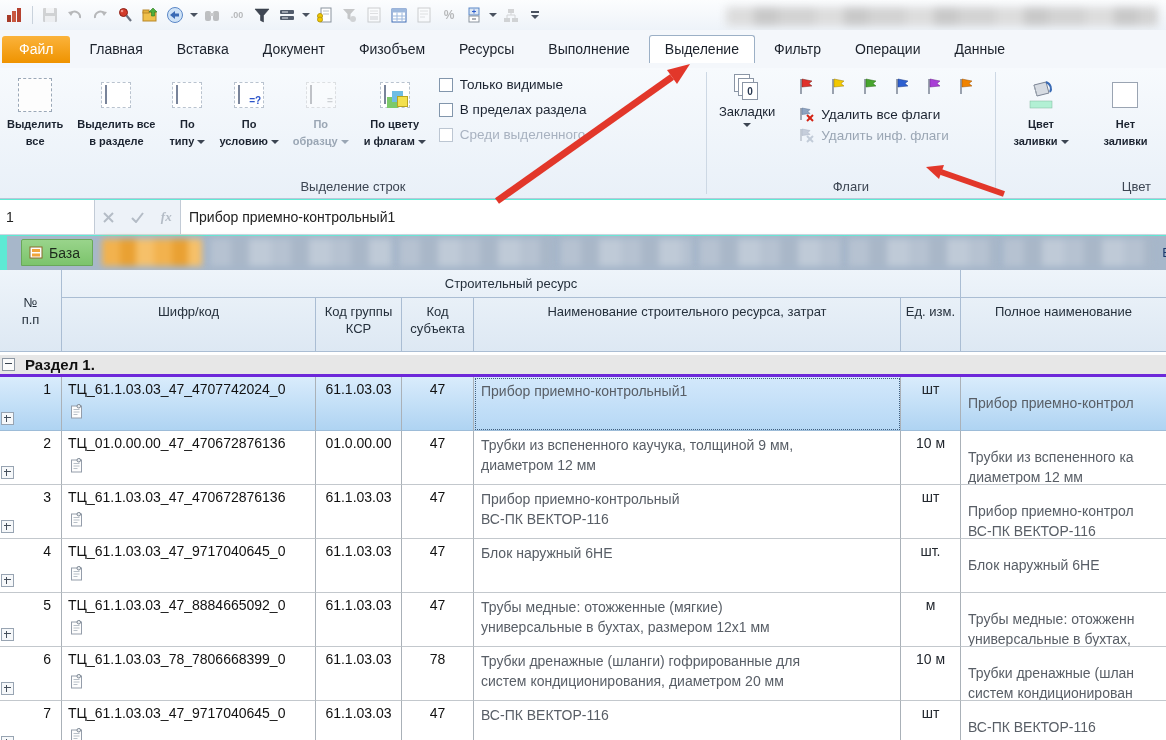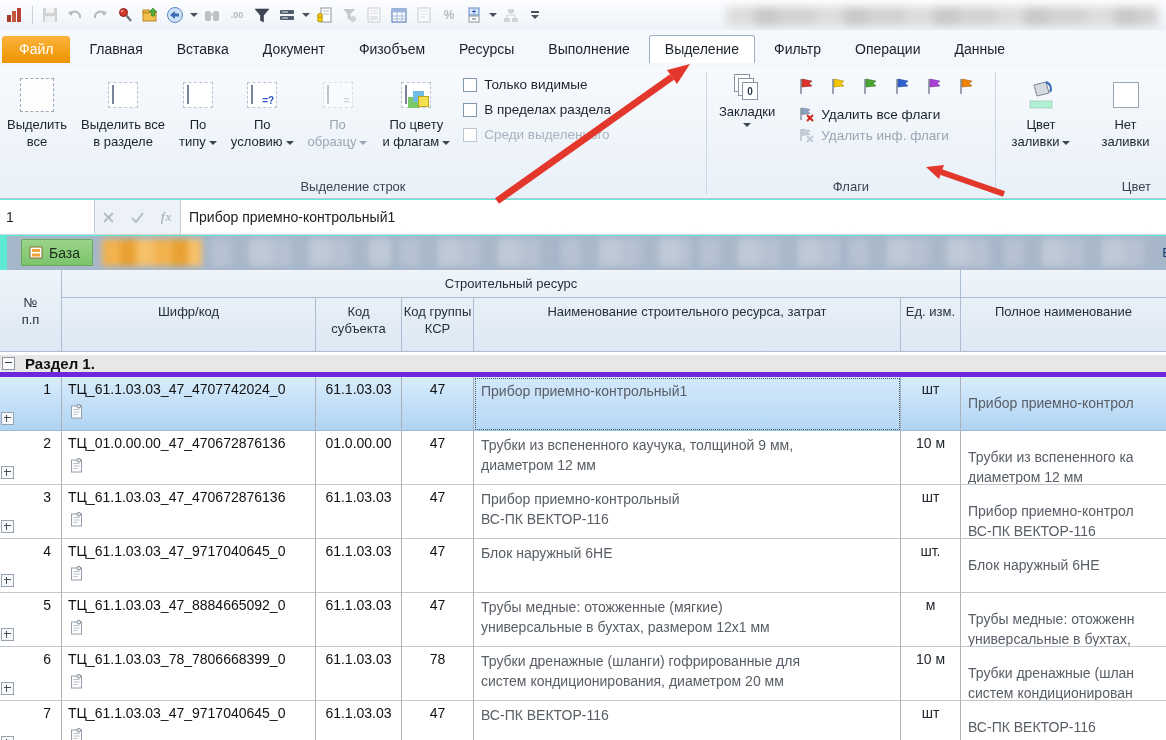--- a/index.html
+++ b/index.html
@@ -25,21 +25,21 @@
   
   .ribbon{position:absolute;left:0;top:68px;width:1166px;height:131px;background:linear-gradient(#f7fafd,#e9f0f8);
           border-bottom:1px solid #b9c7d8;display:flex;box-sizing:border-box;}
   .rgroup{display:flex;flex-direction:column;box-sizing:border-box;height:100%;}
   .rg-content{flex:1;display:flex;align-items:flex-start;}
   .rg-label{height:20px;text-align:center;font-size:13px;color:#3c4552;line-height:18px;}
   .rg-label.right{text-align:right;padding-right:14px;}
   .gsep{width:1px;background:#cdd8e4;margin:4px 0;}
   .bigbtn{display:flex;flex-direction:column;align-items:center;padding:6px 7px 0 7px;cursor:default;}
   .bigbtn .bicon{height:42px;display:flex;align-items:center;justify-content:center;}
-  .bigbtn .blbl{font-size:13px;color:#1b2330;text-align:center;line-height:17px;white-space:nowrap;}
+  .bigbtn .blbl{font-size:11px;color:#1b2330;text-align:center;line-height:17px;white-space:nowrap;font-weight:bold;}
   .bigbtn.dis .blbl{color:#9aa6b4;}
   .bigbtn.dis .bicon{opacity:.45;filter:grayscale(.8);}
   .dd-inline{display:inline-block;width:0;height:0;border-left:4px solid transparent;border-right:4px solid transparent;border-top:4px solid #3c4552;margin-left:3px;vertical-align:middle;}
   .bigbtn.dis .dd-inline{border-top-color:#9aa6b4;}
   .icon-selectall{width:32px;height:32px;border:1px dashed #9aa8b8;background:#fdfdfd;}
   .tblicon{position:relative;width:30px;height:26px;border:1px dashed #b9c3cf;background:#fff;box-sizing:border-box;padding:3px;}
   .tblicon .tin{width:100%;height:100%;border:1px solid #79849a;background:repeating-linear-gradient(#e2e8f0 0 3px,#fff 3px 6px);box-sizing:border-box;}
   .tblicon .ovl{position:absolute;right:2px;bottom:1px;font-size:10px;font-weight:bold;color:#2b54c9;background:#fff;line-height:10px;}
   .tblicon .ovl.gray{color:#9aa6b4;}
   .tblicon .sq{position:absolute;right:1px;bottom:0;width:9px;height:9px;background:#f3e04e;border:1px solid #b9a41f;
@@ -84,21 +84,21 @@
   .thead{position:absolute;left:0;top:270px;width:1166px;height:82px;display:grid;
          grid-template-columns:62px 254px 86px 72px 427px 60px 205px;grid-template-rows:28px 54px;
          background:linear-gradient(#eef4fa,#dde8f3);font-size:13px;color:#25303c;}
   .hc{border-right:1px solid #aabdd3;border-bottom:1px solid #aabdd3;display:flex;align-items:center;justify-content:center;text-align:center;box-sizing:border-box;white-space:pre-line;line-height:17px;}
   .hc.top{align-items:flex-start;padding-top:5px;}
   .hc-num{grid-row:1/3;grid-column:1;}
   .hc-res{grid-column:2/7;grid-row:1;}
   .hc-fulltop{grid-column:7;grid-row:1;border-right:none;}
   .hc-full{border-right:none;}
   .tgap{position:absolute;left:0;top:352px;width:1166px;height:3px;background:#fff;}
-  .section{position:absolute;left:0;top:355px;width:1166px;height:22px;background:#e7e7e7;border-bottom:5px solid #6d28d9;display:flex;align-items:center;box-sizing:border-box;}
+  .section{position:absolute;left:0;top:355px;width:1166px;height:22px;background:#e7e7e7;border-bottom:3px solid #6d28d9;display:flex;align-items:center;box-sizing:border-box;}
   .minusbox{width:11px;height:11px;border:1px solid #8d97a3;background:#fbfbfb;margin:0 4px 0 2px;position:relative;flex:0 0 auto;}
   .minusbox::after{content:"";position:absolute;left:2px;right:2px;top:4px;height:1px;background:#39424e;}
   .sectxt{font-size:15px;font-weight:bold;color:#111;margin-left:6px;}
   .tbody{position:absolute;left:0;top:377px;width:1166px;}
   .trow{display:grid;grid-template-columns:62px 254px 86px 72px 427px 60px 205px;height:54px;background:#fff;}
   .c{border-right:1px solid #aab1b8;border-bottom:1px solid #c3c8cd;box-sizing:border-box;overflow:hidden;font-size:14px;}
   .cnum{position:relative;}
   .numtxt{text-align:right;padding:4px 10px 0 0;color:#111;}
   .plusbox{position:absolute;left:1px;bottom:5px;width:11px;height:11px;border:1px solid #98a4b2;background:#f6f8fa;}
   .plusbox::after{content:"";position:absolute;left:2px;right:2px;top:4px;height:1px;background:#46505c;}
@@ -458,24 +458,24 @@
     <div class="stab blur-gray" style="width:148px;margin-right:0"></div>
     <span class="stab-partial">В</span>
   </div>
 
   <div class="thead">
     <div class="hc hc-num">№
 п.п</div>
     <div class="hc hc-res">Строительный ресурс</div>
     <div class="hc hc-fulltop"></div>
     <div class="hc top">Шифр/код</div>
+    <div class="hc top">Код группы
+КСР</div>
     <div class="hc top">Код
 субъекта</div>
-    <div class="hc top">Код группы
-КСР</div>
     <div class="hc top">Наименование строительного ресурса, затрат</div>
     <div class="hc top">Ед. изм.</div>
     <div class="hc top hc-full">Полное наименование</div>
   </div>
 
   <div class="tgap"></div>
 
   <div class="section">
     <span class="minusbox"></span>
     <span class="sectxt">Раздел 1.</span>

